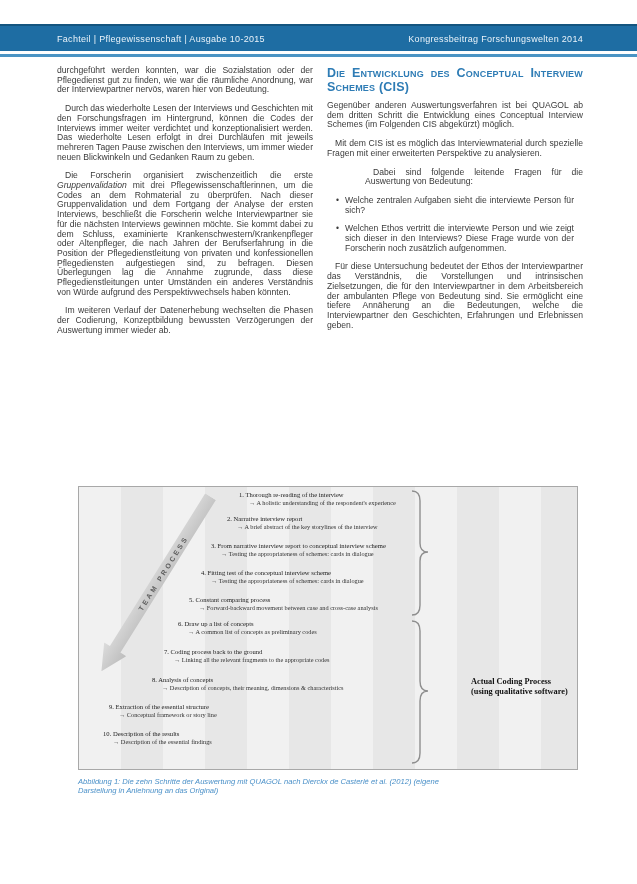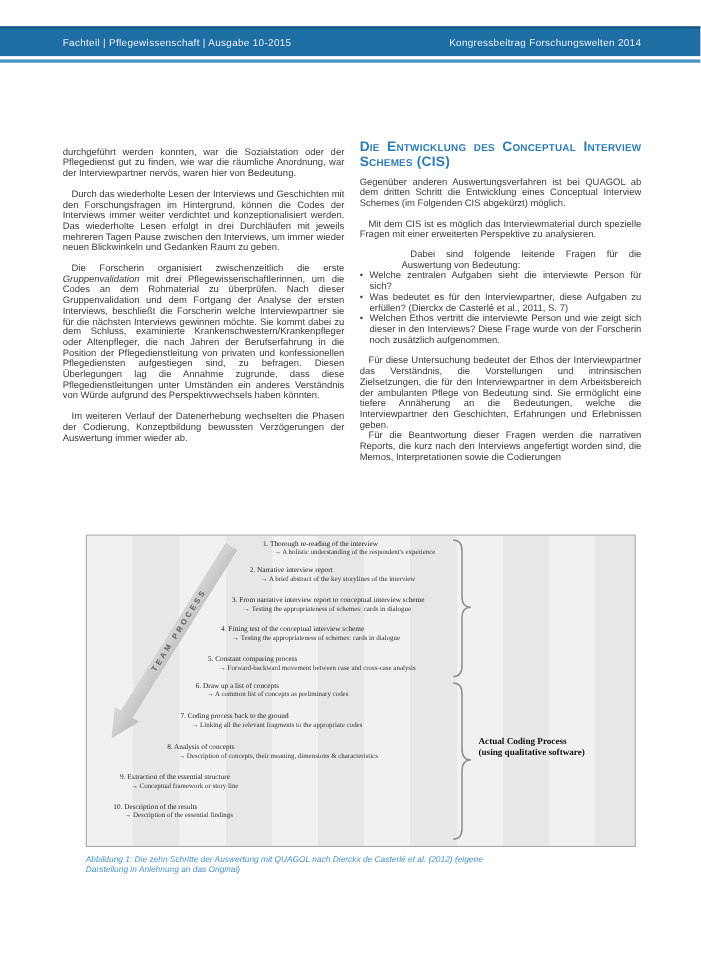--- a/index.html
+++ b/index.html
@@ -8,28 +8,28 @@
 
   
   .topbar{position:absolute;top:24px;left:0;width:637px;height:27px;background:#1e6da3;
           border-top:2px solid #14557f;box-sizing:border-box;
           display:flex;align-items:center;justify-content:space-between;
           padding:0 54px 0 57px;color:#eaf3fa;font-size:9px;letter-spacing:.3px;}
   .accentline{position:absolute;top:54px;left:0;width:637px;height:3px;background:#4a94c4;}
 
   
   .content{position:absolute;top:66px;left:57px;width:526px;height:414px;
-           display:flex;gap:14px;overflow:hidden;align-items:center;}
+           display:flex;gap:14px;overflow:hidden;}
   .col{flex:1;text-align:justify;font-size:8.6px;line-height:9.7px;}
   .col p{margin:0 0 9px 0;text-indent:8px;}
   .col p.noindent{text-indent:0;}
   h2.sechead{margin:0 0 7px 0;font-size:12.5px;line-height:14px;font-weight:600;
              font-variant:small-caps;color:#2e7cb5;letter-spacing:.2px;}
   ul.qlist{margin:0 0 9px 0;padding:0;list-style:none;}
-  ul.qlist li{position:relative;padding-left:9px;margin:0;}
+  ul.qlist li{position:relative;padding-left:9px;margin:9px;}
   ul.qlist li::before{content:"•";position:absolute;left:0;top:0;}
 
   
   .figwrap{position:absolute;top:486px;left:78px;width:500px;}
   .figbox{position:relative;width:500px;height:284px;box-sizing:border-box;
           border:1px solid #a8a8a8;
           background:repeating-linear-gradient(90deg,#f1f1f1 0 42px,#e7e7e7 42px 84px);
           font-family:"Liberation Serif",serif;overflow:hidden;}
   .step{position:absolute;color:#222;}
   .step-title{font-size:6.6px;line-height:8px;}
@@ -44,21 +44,21 @@
          clip-path:polygon(0% 50%,26px 0%,26px 26%,100% 26%,100% 74%,26px 74%,26px 100%);
          transform:rotate(-58deg);display:flex;align-items:center;justify-content:center;}
   .arrow span{font-family:"Liberation Sans",sans-serif;font-size:7px;font-weight:bold;
               letter-spacing:2.6px;color:#5d5d5d;padding-left:26px;white-space:nowrap;}
 
   .brace{position:absolute;left:330px;width:20px;}
   .brace1{top:2px;height:128px;}
   .brace2{top:132px;height:146px;}
   .grouplabel{position:absolute;left:356px;width:135px;font-weight:bold;
               font-size:8.3px;line-height:9.6px;color:#111;}
-  .g1{top:52px;} .g2{top:182px;}
+  .g1{top:52px;} .g2{top:190px;margin-left:36px;}
 
   .figcaption{margin-top:7px;width:400px;font-size:7.6px;line-height:9px;
               font-style:italic;color:#4a90c8;}
 
   
   .footer{position:absolute;top:828px;left:0;width:637px;height:44px;}
   .pagenum{position:absolute;left:58px;top:11px;font-size:9px;color:#333;}
   .footrule{position:absolute;left:100px;top:2px;width:2px;height:40px;background:#c0392b;}
   .foottext{position:absolute;left:120px;top:11px;font-size:8.4px;letter-spacing:1.4px;color:#444;}
 </style>
@@ -80,25 +80,23 @@
       <p><span>Die Forscherin organisiert zwischenzeitlich die erste </span><em>Gruppenvalidation</em><span> mit drei Pflegewissenschaftlerinnen, um die Codes an dem Rohmaterial zu überprüfen. Nach dieser Gruppenvalidation und dem Fortgang der Analyse der ersten Interviews, beschließt die Forscherin welche Interviewpartner sie für die nächsten Interviews gewinnen möchte. Sie kommt dabei zu dem Schluss, examinierte Krankenschwestern/Krankenpfleger oder Altenpfleger, die nach Jahren der Berufserfahrung in die Position der Pflegedienstleitung von privaten und konfessionellen Pflegediensten aufgestiegen sind, zu befragen. Diesen Überlegungen lag die Annahme zugrunde, dass diese Pflegedienstleitungen unter Umständen ein anderes Verständnis von Würde aufgrund des Perspektivwechsels haben könnten.</span></p>
       <p>Im weiteren Verlauf der Datenerhebung wechselten die Phasen der Codierung, Konzeptbildung bewussten Verzögerungen der Auswertung immer wieder ab.</p>
     </div>
     <div class="col">
       <h2 class="sechead">Die Entwicklung des Conceptual Interview Schemes (CIS)</h2>
       <p class="noindent">Gegenüber anderen Auswertungsverfahren ist bei QUAGOL ab dem dritten Schritt die Entwicklung eines Conceptual Interview Schemes (im Folgenden CIS abgekürzt) möglich.</p>
       <p>Mit dem CIS ist es möglich das Interviewmaterial durch spezielle Fragen mit einer erweiterten Perspektive zu analysieren.</p>
       <p style="margin-bottom:0;margin-left:38px;">Dabei sind folgende leitende Fragen für die Auswertung von Bedeutung:</p>
       <ul class="qlist">
         <li>Welche zentralen Aufgaben sieht die interviewte Person für sich?</li>
-        <li>Was bedeutet es für den Interviewpartner, diese Aufgaben zu erfüllen? (Dierckx de Casterlé et al., 2011, S. 7)</li>
         <li>Welchen Ethos vertritt die interviewte Person und wie zeigt sich dieser in den Interviews? Diese Frage wurde von der Forscherin noch zusätzlich aufgenommen.</li>
       </ul>
       <p style="margin-bottom:0;">Für diese Untersuchung bedeutet der Ethos der Interviewpartner das Verständnis, die Vorstellungen und intrinsischen Zielsetzungen, die für den Interviewpartner in dem Arbeitsbereich der ambulanten Pflege von Bedeutung sind. Sie ermöglicht eine tiefere Annäherung an die Bedeutungen, welche die Interviewpartner den Geschichten, Erfahrungen und Erlebnissen geben.</p>
-      <p class="noindent" style="text-indent:8px;margin:0;">Für die Beantwortung dieser Fragen werden die narrativen Reports, die kurz nach den Interviews angefertigt worden sind, die Memos, Interpretationen sowie die Codierungen</p>
     </div>
   </main>
 
   <figure class="figwrap" style="margin:0;">
     <div class="figbox">
 
       <div class="arrow">
         <span>TEAM PROCESS</span>
       </div>
 

